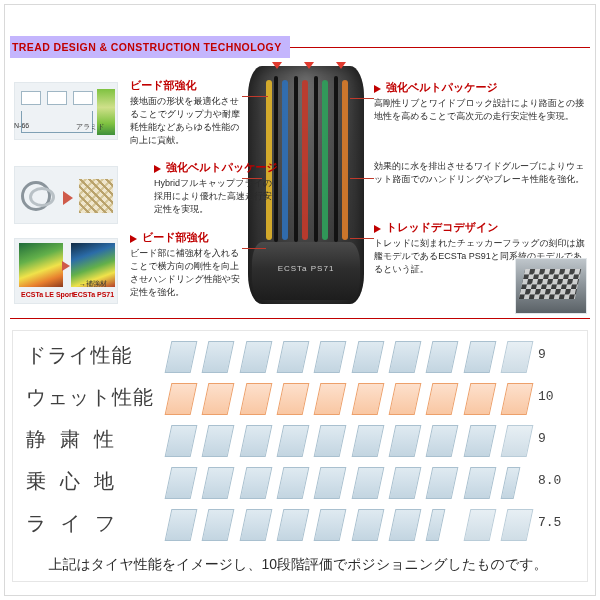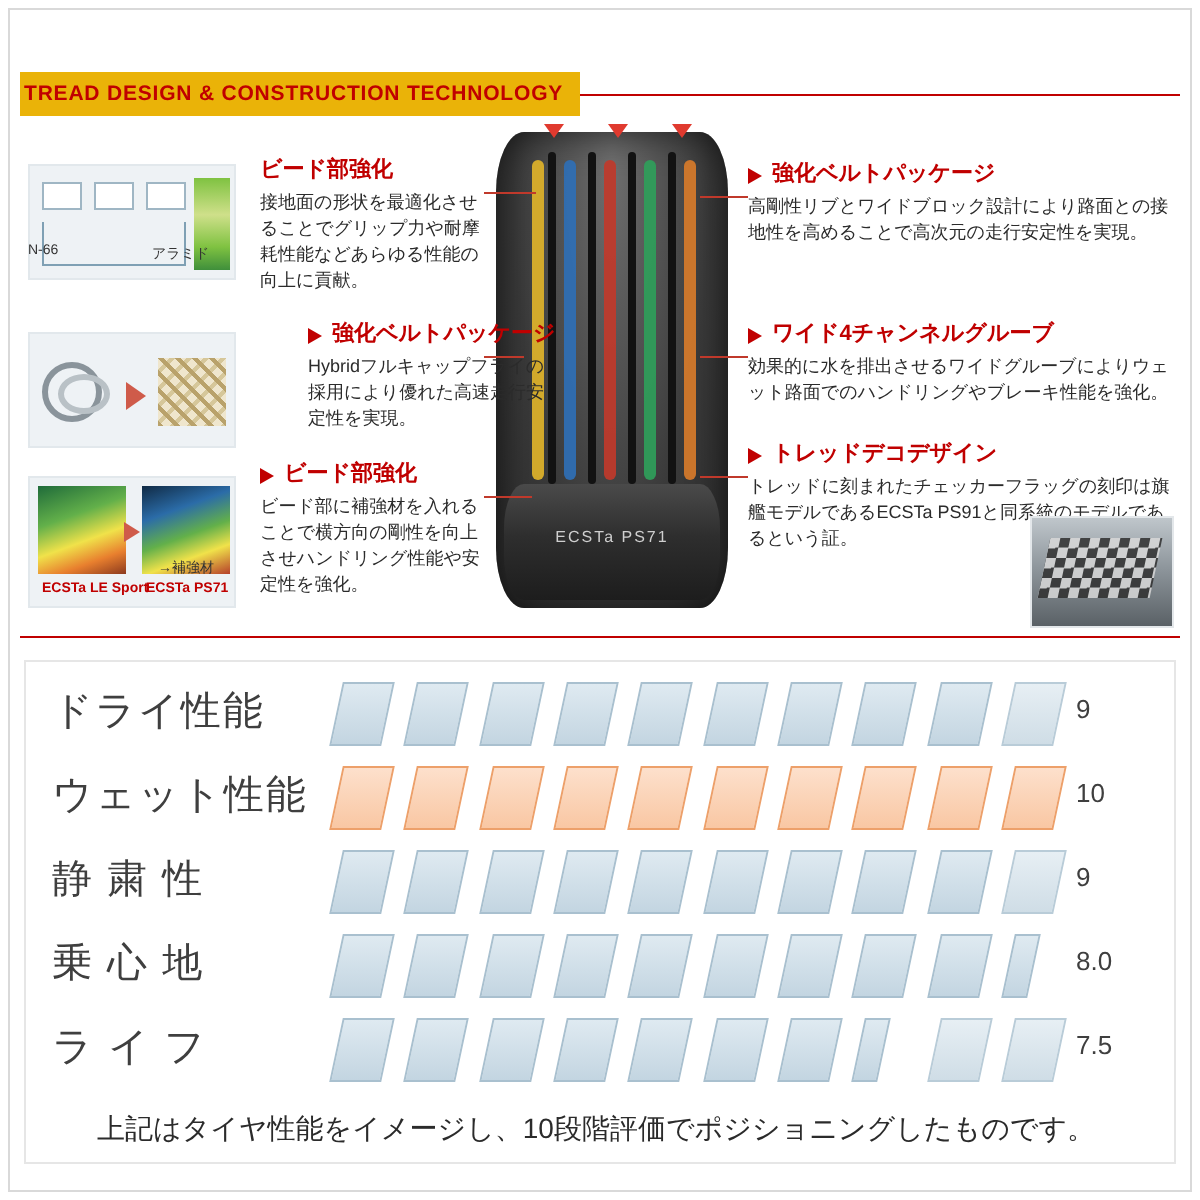--- a/index.html
+++ b/index.html
@@ -41,21 +41,21 @@
   .section-head .rule {
     position: absolute;
     left: 0; right: 0; top: 11px;
     height: 1px;
     background: #c00000;
   }
   .section-head .title {
     position: absolute;
     left: 0;
     top: 0;
-    background: #eab308;
+    background: #c4b5fd;
     padding: 0 8px 0 2px;
     font-size: 10.5px;
     font-weight: bold;
     letter-spacing: 0.4px;
     color: #c00000;
     line-height: 22px;
   }
 
   
   .tech-area {
@@ -312,20 +312,21 @@
     position: absolute;
     left: 26px;
     top: 338px;
     width: 548px;
     height: 236px;
   }
   .rating-row {
     position: relative;
     height: 38px;
     margin-bottom: 4px;
+    font-family: Liberation Mono, monospace;
   }
   .r-label {
     position: absolute;
     left: 0;
     top: 4px;
     width: 136px;
     font-size: 20px;
     letter-spacing: 1px;
     color: #3f3f3f;
     font-weight: normal;
@@ -468,21 +469,20 @@
       <p class="c-head"><span class="bullet"></span><span>ビード部強化</span></p>
       <p class="c-body">ビード部に補強材を入れることで横方向の剛性を向上させハンドリング性能や安定性を強化。</p>
     </div>
 
     <div class="callout co-right-1">
       <p class="c-head"><span class="bullet"></span><span>強化ベルトパッケージ</span></p>
       <p class="c-body">高剛性リブとワイドブロック設計により路面との接地性を高めることで高次元の走行安定性を実現。</p>
     </div>
 
     <div class="callout co-right-2">
-      <p class="c-head"><span class="bullet"></span><span>ワイド4チャンネルグルーブ</span></p>
       <p class="c-body">効果的に水を排出させるワイドグルーブによりウェット路面でのハンドリングやブレーキ性能を強化。</p>
     </div>
 
     <div class="callout co-right-3">
       <p class="c-head"><span class="bullet"></span><span>トレッドデコデザイン</span></p>
       <p class="c-body">トレッドに刻まれたチェッカーフラッグの刻印は旗艦モデルであるECSTa PS91と同系統のモデルであるという証。</p>
     </div>
 
     <div class="deco-img">
       <div class="flag"></div>

